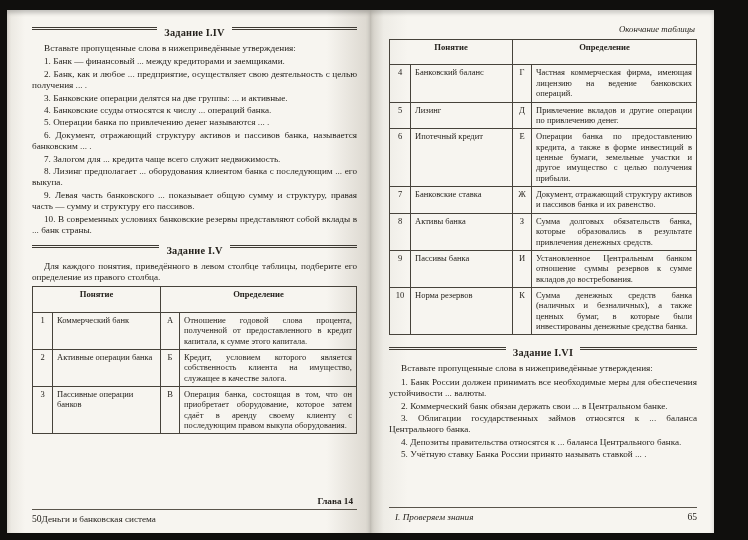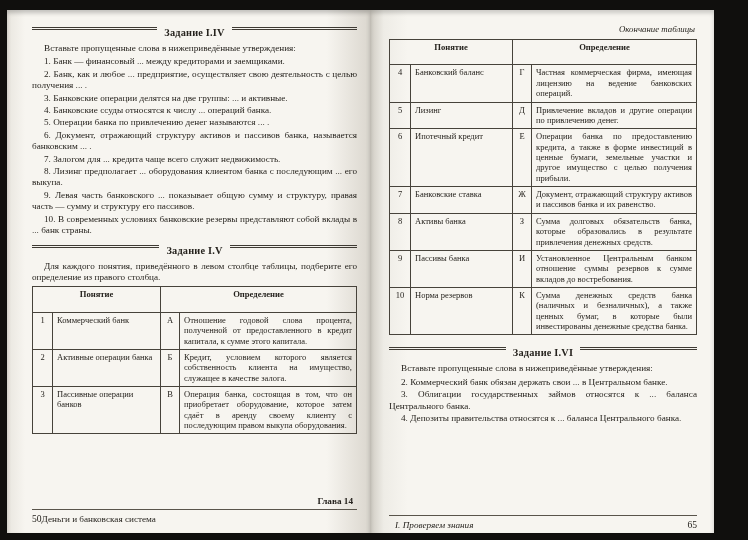--- a/index.html
+++ b/index.html
@@ -39,21 +39,21 @@
 
   .cont-label { font-style:italic; font-size:8.8px; text-align:right; margin:1px 2px 5px 0; }
 
   table.match-table { width:100%; border-collapse:collapse; margin-top:3px; font-size:8.5px; line-height:1.22; }
   .match-table th, .match-table td { border:1px solid #47433b; vertical-align:top; padding:2px 4px 3px; text-align:left; }
   .match-table th { text-align:center; font-weight:bold; padding:2px 2px 12px; font-size:8.6px; }
   .match-table td.c-num, .match-table td.c-letter { text-align:center; padding-left:1px; padding-right:1px; }
   .match-table td.c-def { text-align:justify; }
 
   .footer { position:absolute; left:25px; right:13px; bottom:9px; font-size:9.2px; }
-  .page.right .footer { left:19px; right:17px; bottom:3px; }
+  .page.right .footer { left:19px; right:17px; bottom:11px; }
   .chapter { text-align:right; font-weight:bold; margin-bottom:3px; padding-right:4px; }
   .footer-line { border-top:1px solid #59544b; margin-bottom:3px; }
   .footer-row { display:flex; align-items:baseline; }
   .page-num { font-size:9.6px; }
   .center-text { flex:1; text-align:left; }
   .section-ref { flex:1; font-style:italic; padding-left:6px; }
 </style>
 </head>
 <body>
 
@@ -198,23 +198,25 @@
         </tbody>
       </table>
 
       <div class="task-header" style="margin-top:12px;">
         <span class="rule"></span>
         <span class="task-title">Задание I.VI</span>
         <span class="rule"></span>
       </div>
 
       <p class="pbody intro">Вставьте пропущенные слова в нижеприведённые утверждения:</p>
+      <p class="pbody">1.  Банк России должен принимать все необходимые меры для обеспечения устойчивости ... валюты.</p>
       <p class="pbody">2.  Коммерческий банк обязан держать свои ... в Центральном банке.</p>
       <p class="pbody">3.  Облигации государственных займов относятся к ... баланса Центрального банка.</p>
       <p class="pbody">4.  Депозиты правительства относятся к ... баланса Центрального банка.</p>
+      <p class="pbody">5.  Учётную ставку Банка России принято называть ставкой ... .</p>
     </div>
 
     <div class="footer">
       <div class="footer-line"></div>
       <div class="footer-row">
         <span class="section-ref">I. Проверяем знания</span>
         <span class="page-num">65</span>
       </div>
     </div>
   </div>

